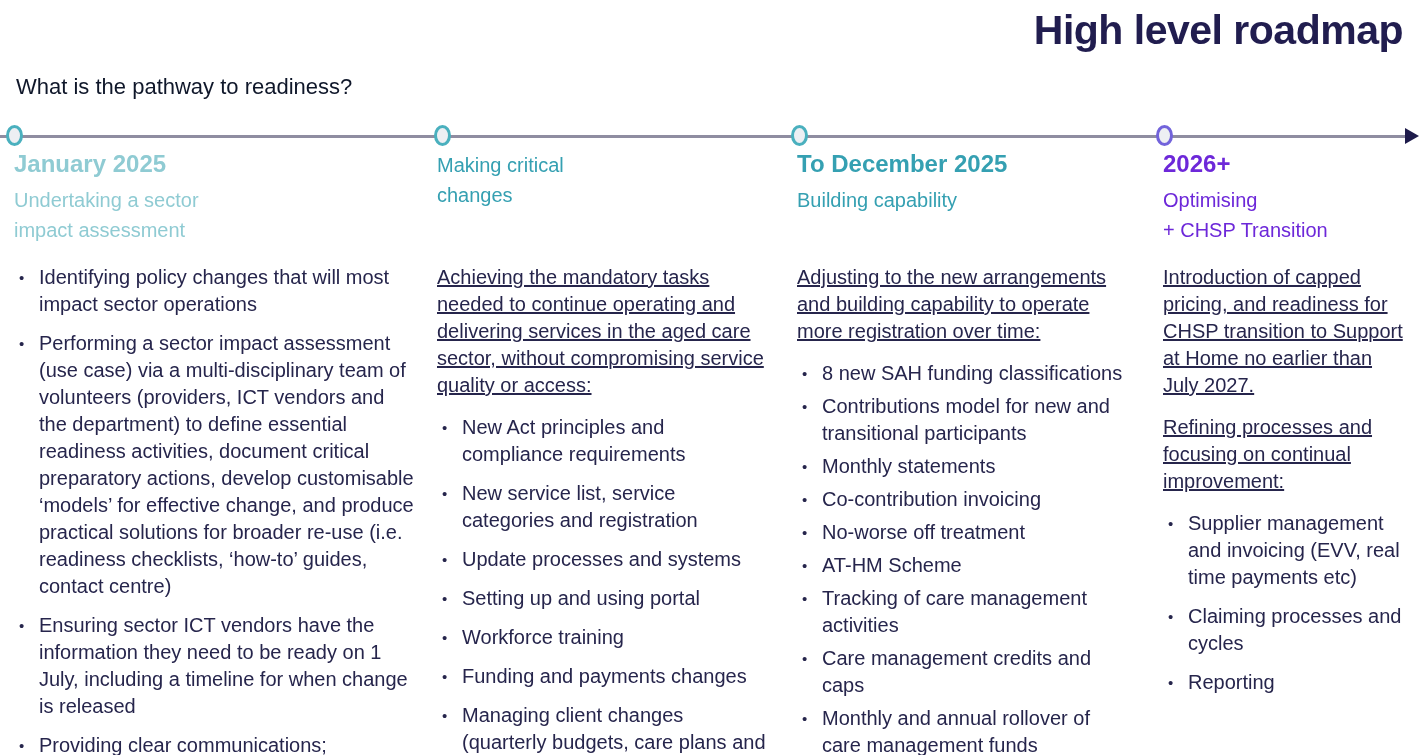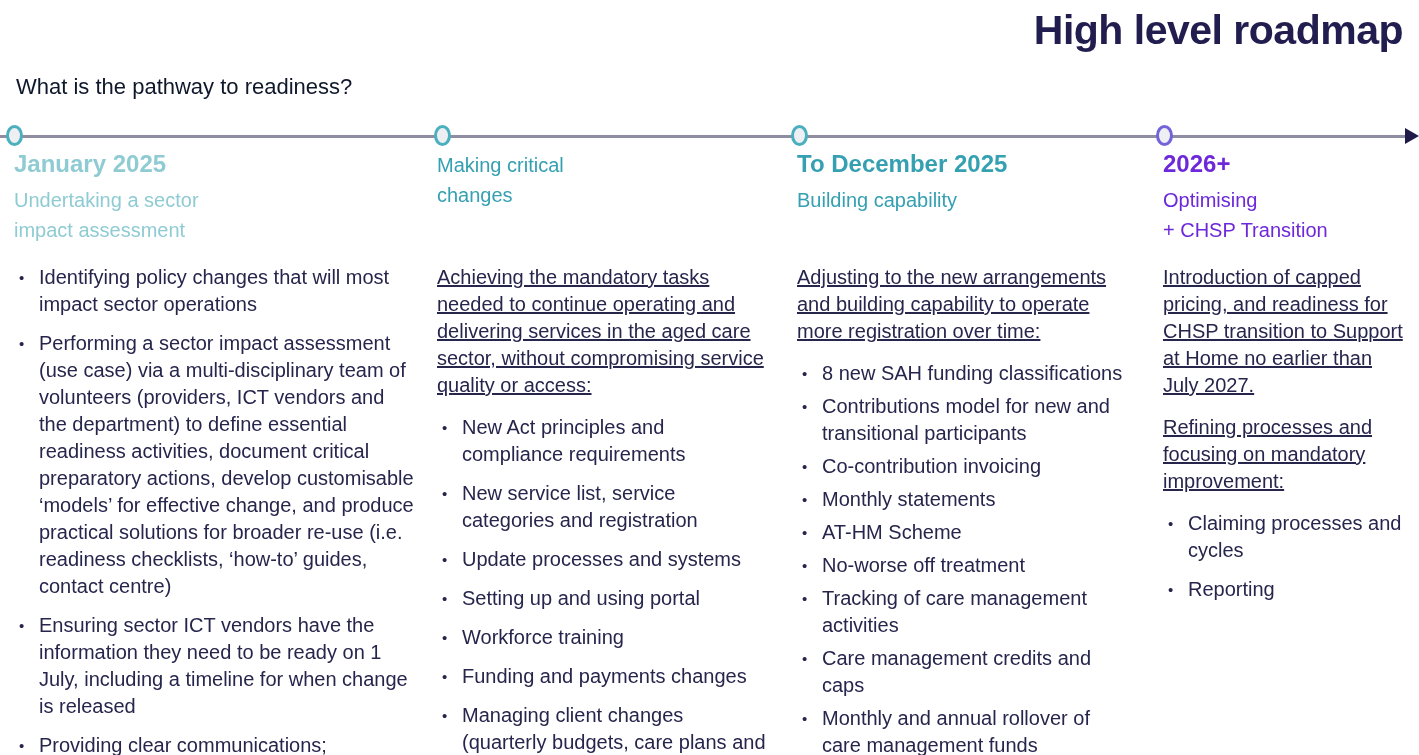--- a/index.html
+++ b/index.html
@@ -116,41 +116,42 @@
   <section class="col col3">
     <div class="col-head">
       <h2 class="period teal">To December 2025</h2>
       <h3 class="heading teal">Building capability</h3>
     </div>
     <div class="body-text">
       <p class="intro">Adjusting to the new arrangements and building capability to operate more registration over time:</p>
       <ul class="bullets">
         <li>8 new SAH funding classifications</li>
         <li>Contributions model for new and transitional participants</li>
+        <li>Monthly statements</li>
         <li>Co-contribution invoicing</li>
-        <li>Monthly statements</li>
+        <li>No-worse off treatment</li>
         <li>AT-HM Scheme</li>
-        <li>No-worse off treatment</li>
         <li>Tracking of care management activities</li>
         <li>Care management credits and caps</li>
         <li>Monthly and annual rollover of care management funds</li>
         <li>Care notes</li>
       </ul>
     </div>
   </section>
 
   <section class="col col4">
     <div class="col-head">
       <h2 class="period purple">2026+</h2>
       <h3 class="heading purple">Optimising
 + CHSP Transition</h3>
     </div>
     <div class="body-text">
       <p class="intro">Introduction of capped pricing, and readiness for CHSP transition to Support at Home no earlier than July 2027.</p>
-      <p class="intro">Refining processes and focusing on mandatory improvement:</p>
+      <p class="intro">Refining processes and focusing on continual improvement:</p>
       <ul class="bullets">
+        <li>Supplier management and invoicing (EVV, real time payments etc)</li>
         <li>Claiming processes and cycles</li>
         <li>Reporting</li>
       </ul>
     </div>
   </section>
 
 </div>
 
 </body></html>

